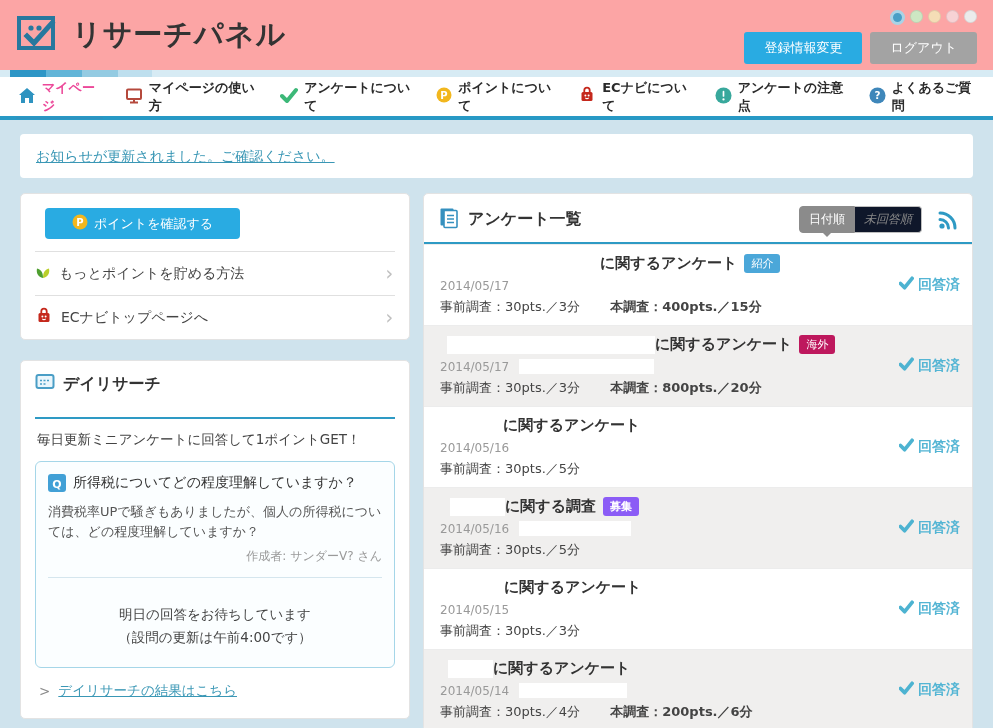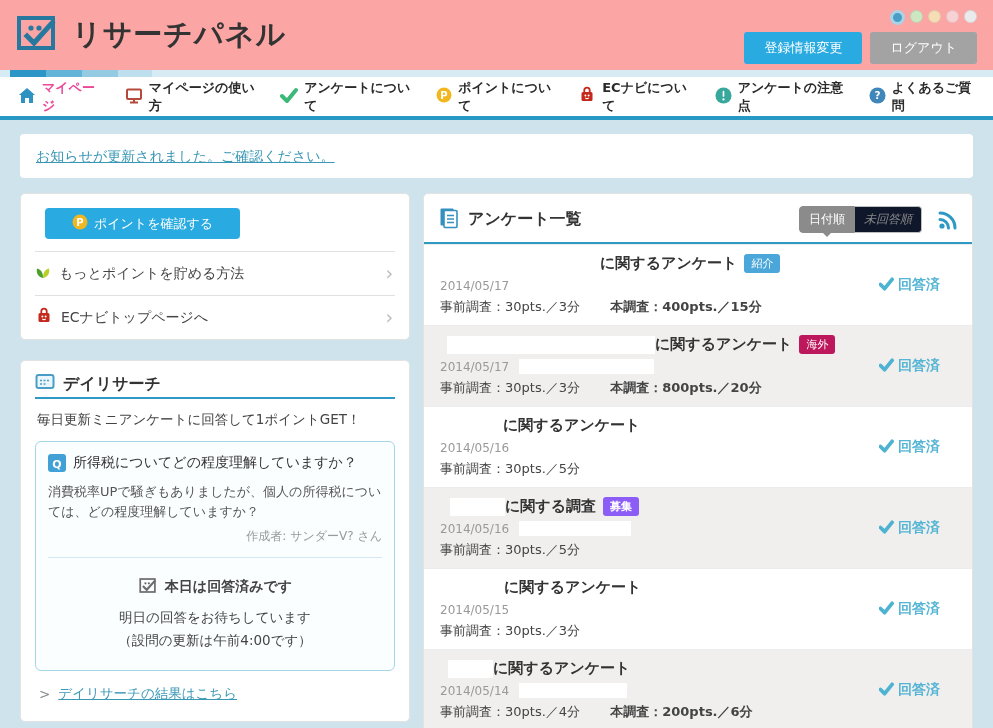--- a/index.html
+++ b/index.html
@@ -43,21 +43,21 @@
   
   .quick { padding:12px 14px 0; }
   .points-btn { width:195px; height:31px; margin:2px 0 12px 10px; background:#29abe2; border:none; border-radius:4px;
     color:#fff; font-size:13px; display:flex; align-items:center; justify-content:center; gap:6px; cursor:pointer; font-family:inherit; }
   .qrow { display:flex; align-items:center; gap:8px; height:44px; border-top:1px solid #e0e0e0; font-size:14px; color:#444; cursor:pointer; }
   .qrow .chev { margin-left:auto; color:#c0c0c0; font-size:19px; line-height:1; padding-right:2px; }
 
   
   .daily { margin-top:20px; padding:12px 14px 10px; }
   .card-head { display:flex; align-items:center; gap:8px; font-size:16px; font-weight:bold; color:#333;
-    padding-bottom:2px; border-bottom:2px solid #2e9ac4; }
+    padding-bottom:22px; border-bottom:2px solid #2e9ac4; }
   .daily-sub { margin:12px 2px; font-size:13.5px; color:#444; }
   .dbox { border:1px solid #a5d6e8; border-radius:6px; background:#fbfeff; padding:12px 12px 0; }
   .q-line { display:flex; align-items:flex-start; gap:7px; font-size:14px; color:#333; }
   .q-desc { font-size:13px; color:#555; line-height:1.55; margin-top:7px; }
   .q-author { font-size:12px; color:#9a9a9a; text-align:right; margin:6px 0 12px; }
   .d-divider { border-top:1px solid #d5e6ee; }
   .answered { text-align:center; padding:18px 0 20px; }
   .ans-title { display:inline-flex; align-items:center; gap:7px; font-size:14px; font-weight:bold; color:#444; }
   .ans-line { font-size:13.5px; color:#444; margin-top:10px; }
   .ans-line2 { font-size:13.5px; color:#444; margin-top:5px; }
@@ -81,21 +81,21 @@
   .srow:first-of-type { border-top:none; }
   .srow.gray { background:#f0efee; }
   .title-line { display:flex; align-items:center; min-height:23px; }
   .redact { display:inline-block; height:18px; background:#fff; }
   .r-title { font-size:15px; font-weight:bold; color:#333; }
   .badge { font-size:11px; color:#fff; padding:2px 7px; border-radius:3px; margin-left:7px; }
   .date-line { display:flex; align-items:center; font-size:12px; color:#999; height:17px; margin-top:2px; }
   .date-redact { display:inline-block; height:15px; background:#fff; margin-left:10px; }
   .detail-line { font-size:13px; color:#444; margin-top:4px; }
   .detail-main { margin-left:26px;font-weight:bold; }
-  .status { position:absolute; right:32px; top:31px; display:flex; align-items:flex-end; gap:4px;
+  .status { position:absolute; right:12px; top:31px; display:flex; align-items:flex-start; gap:4px;
     color:#54b5d4; font-size:14px; font-weight:600; }
 </style>
 </head>
 <body>
 
 <div class="header">
   <div class="logo">
     <span>
       <svg width="46" height="44" viewBox="0 0 46 44">
         <rect x="5" y="7" width="34" height="30" fill="none" stroke="#27789e" stroke-width="4"></rect>
@@ -271,31 +271,20 @@
                   <rect width="18" height="18" rx="3" fill="#41a0d6"></rect>
                   <text x="9" y="13.5" font-size="11" font-weight="bold" fill="#fff" text-anchor="middle" font-family="DejaVu Sans,sans-serif">Q</text>
                 </svg>
             </span>
             <span>所得税についてどの程度理解していますか？</span>
           </div>
           <div class="q-desc">消費税率UPで騒ぎもありましたが、個人の所得税については、どの程度理解していますか？</div>
           <div class="q-author">作成者: サンダーV? さん</div>
           <div class="d-divider"></div>
           <div class="answered">
-            <span class="ans-title">
-              <span>
-                <svg width="20" height="19" viewBox="0 0 46 44">
-                    <rect x="5" y="7" width="34" height="30" fill="none" stroke="#6d6d6d" stroke-width="4"></rect>
-                    <circle cx="17" cy="17" r="2.6" fill="#6d6d6d"></circle>
-                    <circle cx="25" cy="17" r="2.6" fill="#6d6d6d"></circle>
-                    <polyline points="13,25 20,32 38,12" fill="none" stroke="#6d6d6d" stroke-width="5" stroke-linecap="square"></polyline>
-                  </svg>
-              </span>
-              <span>本日は回答済みです</span>
-            </span>
             <div class="ans-line">明日の回答をお待ちしています</div>
             <div class="ans-line2">（設問の更新は午前4:00です）</div>
           </div>
         </div>
 
         <div class="result-row">
           <span class="gt">&gt;</span>
           <a href="#">デイリサーチの結果はこちら</a>
         </div>
       </div>

